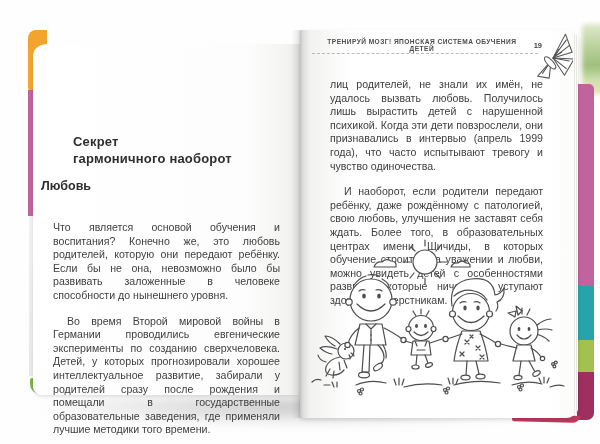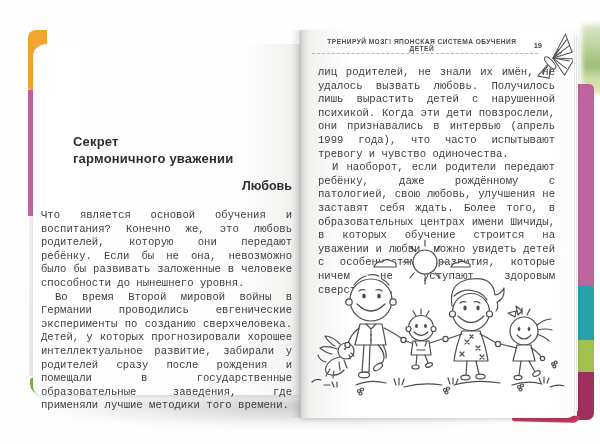--- a/index.html
+++ b/index.html
@@ -43,25 +43,25 @@
     box-shadow:0 2px 4px rgba(0,0,0,.12);}
   .page-right::after{content:"";position:absolute;right:0;top:4px;bottom:4px;width:5px;
     background:repeating-linear-gradient(90deg,#fdfdfc 0 1px,#e6e6e3 1px 2px);border-radius:0 8px 8px 0;}
   .gutter{position:absolute;left:291px;top:30px;width:18px;height:388px;z-index:3;
     background:linear-gradient(90deg,rgba(0,0,0,0) 0%,rgba(0,0,0,.08) 40%,rgba(0,0,0,.15) 52%,rgba(0,0,0,.06) 65%,rgba(0,0,0,0) 100%);
     pointer-events:none;}
 
   
   .chapter-title{position:absolute;left:40px;top:90px;font-size:13px;font-weight:bold;
     color:#2e2e2e;line-height:16.5px;letter-spacing:.2px;}
-  .section-heading{position:absolute;left:8px;top:135px;width:251px;text-align:right;
+  .section-heading{position:absolute;left:8px;top:135px;width:251px;text-align:left;
     font-size:12.5px;font-weight:bold;color:#2e2e2e;}
   .body-copy{position:absolute;font-size:10.6px;line-height:13.6px;color:#3e3e3e;text-align:justify;}
   .body-left{left:8px;top:165px;width:251px;}
-  .body-copy p{margin:0;font-family:Liberation Mono, monospace;}
+  .body-copy p{margin:12px;}
   .body-copy p.indent{text-indent:14px;}
 
   
   .running-head{position:absolute;left:16px;top:8px;width:226px;display:flex;align-items:center;}
   .running-title{flex:1;text-align:center;font-size:6.6px;font-weight:bold;letter-spacing:.45px;color:#4c4c4c;}
   .page-number{font-size:7.5px;font-weight:bold;color:#454545;margin-left:6px;}
   .dotted-rule{position:absolute;left:12px;top:23px;width:226px;border-top:1px dashed #b9b9b9;}
   .butterfly{position:absolute;right:3px;top:1px;width:44px;height:56px;}
   .body-right{left:18px;top:36px;width:237px;}
   .family-art{position:absolute;left:4px;top:204px;width:272px;height:176px;}
@@ -79,21 +79,21 @@
   <div class="tab tab-green"></div>
   <div class="tab tab-magenta-r"></div>
   <div class="tab tab-teal"></div>
   <div class="tab tab-lime"></div>
   <div class="tab tab-maroon"></div>
   <div class="cover-red-edge"></div>
 
   <div class="page page-left">
     <div class="chapter-title">
       <div>Секрет</div>
-      <div>гармоничного уважении</div>
+      <div>гармоничного наоборот</div>
     </div>
     <div class="section-heading">Любовь</div>
     <div class="body-copy body-left">
       <p>Что является основой обучения и воспитания? Конечно же, это любовь родителей, которую они передают ребёнку. Если бы не она, невозможно было бы развивать заложенные в человеке способности до нынешнего уровня.</p>
       <p class="indent">Во время Второй мировой войны в Германии проводились евгенические эксперименты по созданию сверхчеловека. Детей, у которых прогнозировали хорошее интеллектуальное развитие, забирали у родителей сразу после рождения и помещали в государственные образовательные заведения, где применяли лучшие методики того времени.</p>
     </div>
   </div>
 
   <div class="page page-right">
     <div class="running-head">

